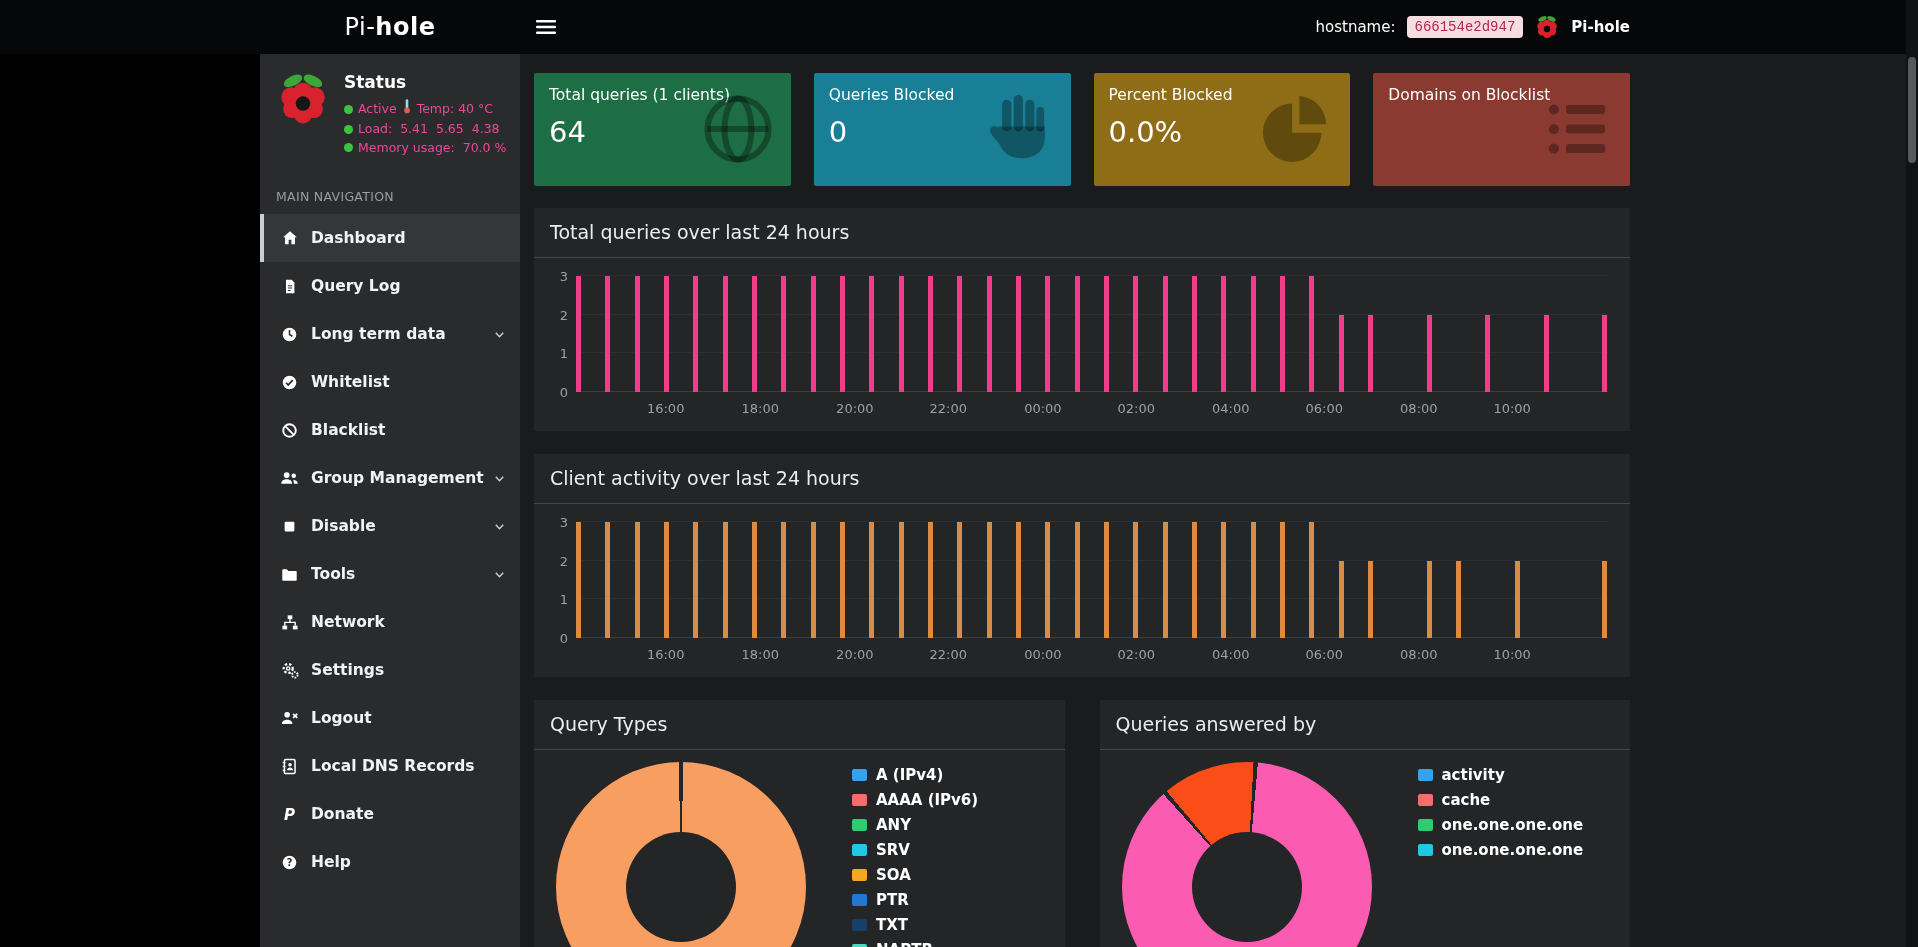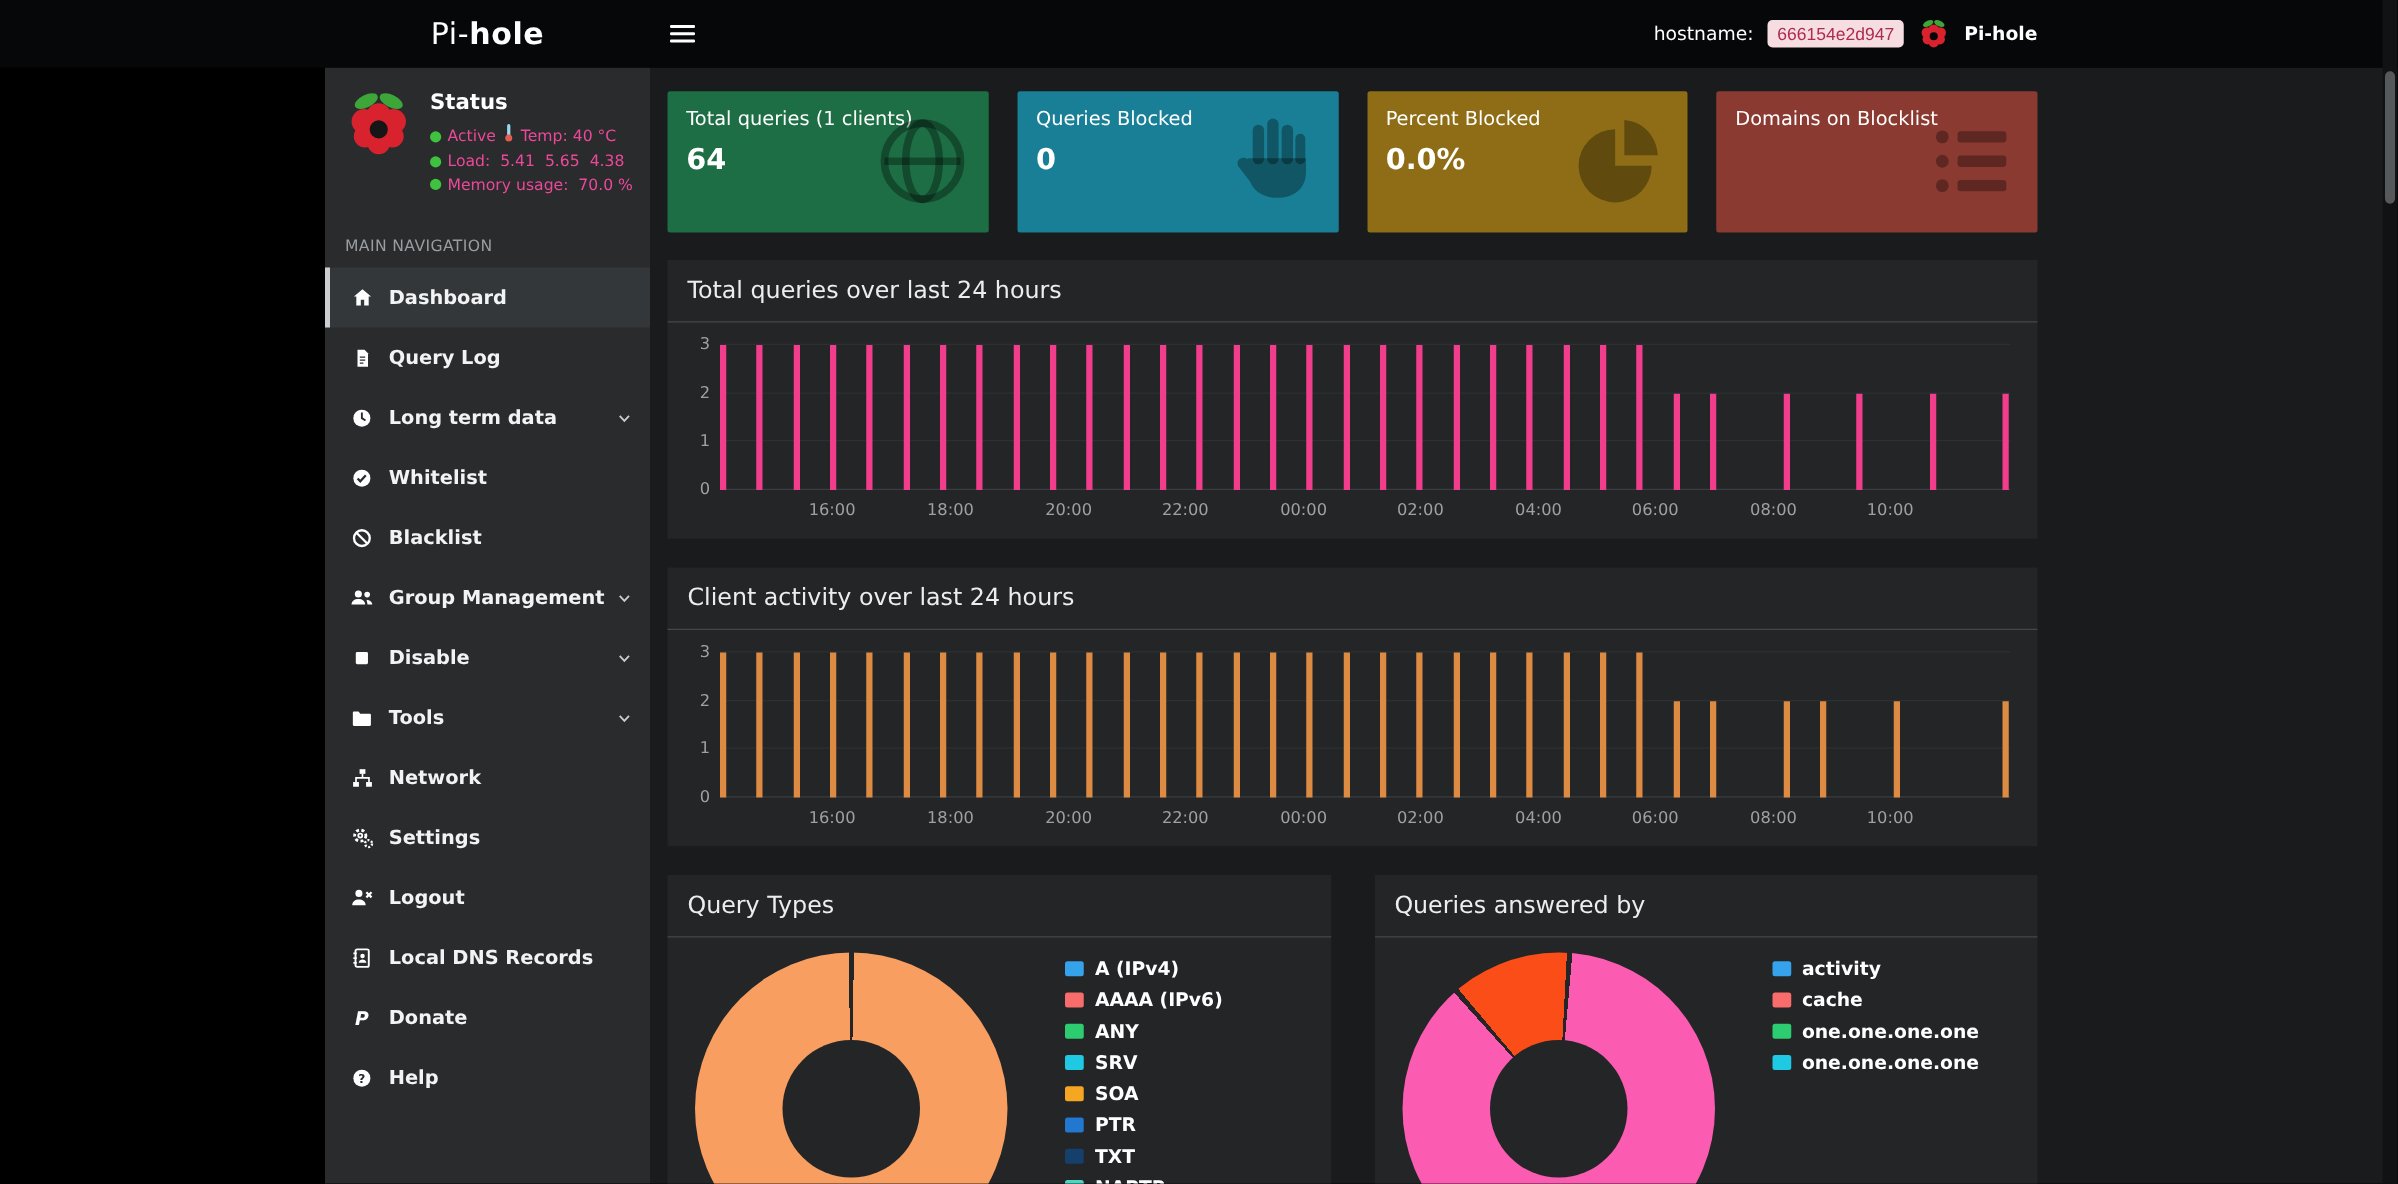--- a/index.html
+++ b/index.html
@@ -8,21 +8,21 @@
   body{position:relative}
 
   
   .topbar{position:absolute;top:0;left:0;width:1918px;height:54px;background:#060708;z-index:10}
   .logo{position:absolute;left:260px;top:0;width:260px;height:54px;line-height:54px;
     text-align:center;font-size:24px;color:#fff;letter-spacing:.5px}
   .logo .bold{font-weight:700}
   .hamburger{position:absolute;left:536px;top:19px;cursor:pointer}
   .topbar-right{position:absolute;right:288px;top:0;height:54px;display:flex;align-items:center;gap:11px;font-size:15px}
   .hostname-badge{background:#f6dde2;color:#b02a4c;padding:3px 8px;border-radius:4px;
-    font-family:Liberation Sans, sans-serif;font-size:14px}
+    font-family:Liberation Mono, monospace;font-size:14px}
   .brand{font-weight:700;font-size:15px}
   .topbar-right .icon{display:flex}
 
   
   .sidebar{position:absolute;left:260px;top:54px;width:260px;bottom:0;background:#2a2b2d}
   .status-panel{display:flex;gap:12px;padding:16px 10px 18px 14px;align-items:flex-start}
   .side-logo{display:block;flex:0 0 58px}
   .status-title{font-size:17px;font-weight:700;margin:2px 0 7px}
   .status-lines{list-style:none}
   .status-lines li{display:flex;align-items:center;gap:5px;font-size:12.5px;color:#ec4899;
@@ -37,21 +37,21 @@
   .nav .chevron{margin-left:auto;display:flex}
 
   
   .main{position:absolute;left:520px;top:54px;right:0;bottom:0;background:#191b1d;
     padding:19px 0 0 14px;overflow:hidden}
   .content{width:1096px}
 
   .cards{display:grid;grid-template-columns:repeat(4,1fr);gap:23px;margin-bottom:22px}
   .stat-card{position:relative;height:113px;border-radius:2px;padding:13px 15px;overflow:hidden}
   .card-title{font-size:15.5px;margin-bottom:11px}
-  .card-value{font-size:23px;font-weight:700}
+  .card-value{font-size:29px;font-weight:400}
   .card-icon{position:absolute;right:14px;top:17px;width:78px;height:78px}
 
   .panel{background:#232527;margin-bottom:23px}
   .panel-title{padding:13px 16px 14px;font-size:19px;color:#ecedee;border-bottom:1px solid #45484b}
   .chart-panel{height:223px}
   .donut-grid{display:grid;grid-template-columns:repeat(2,1fr);gap:35px}
   .donut-panel{height:430px}
 
   
   .bar-chart{position:relative;margin:14px 22px 0 16px;height:150px}

